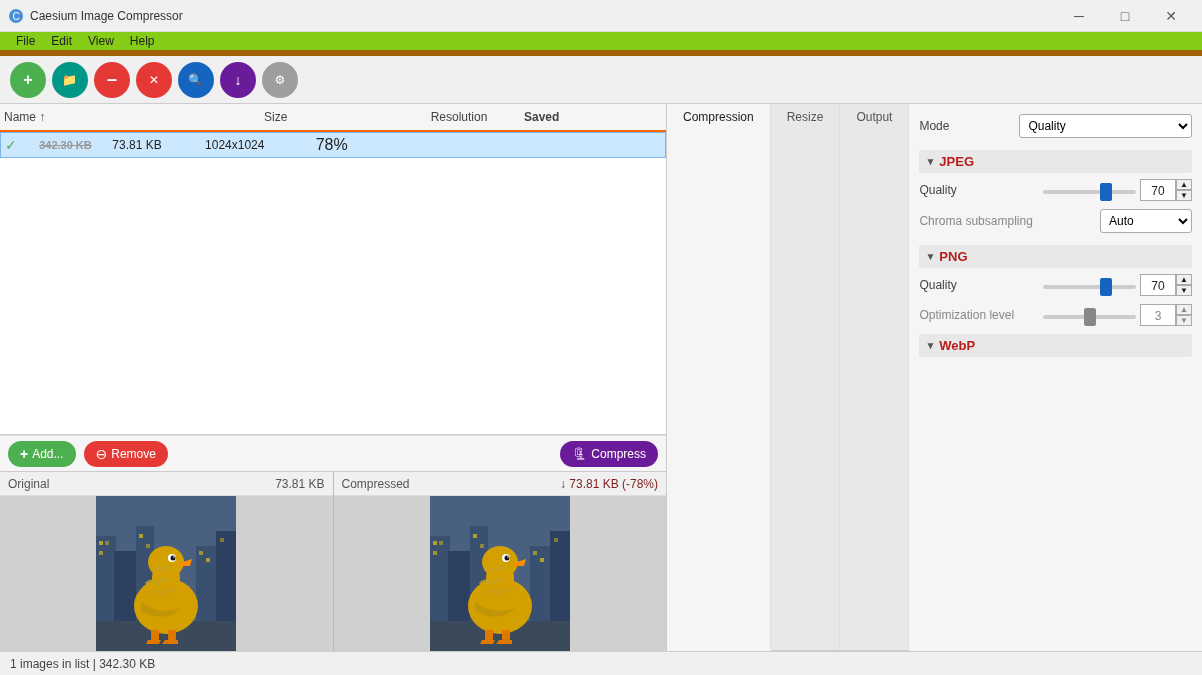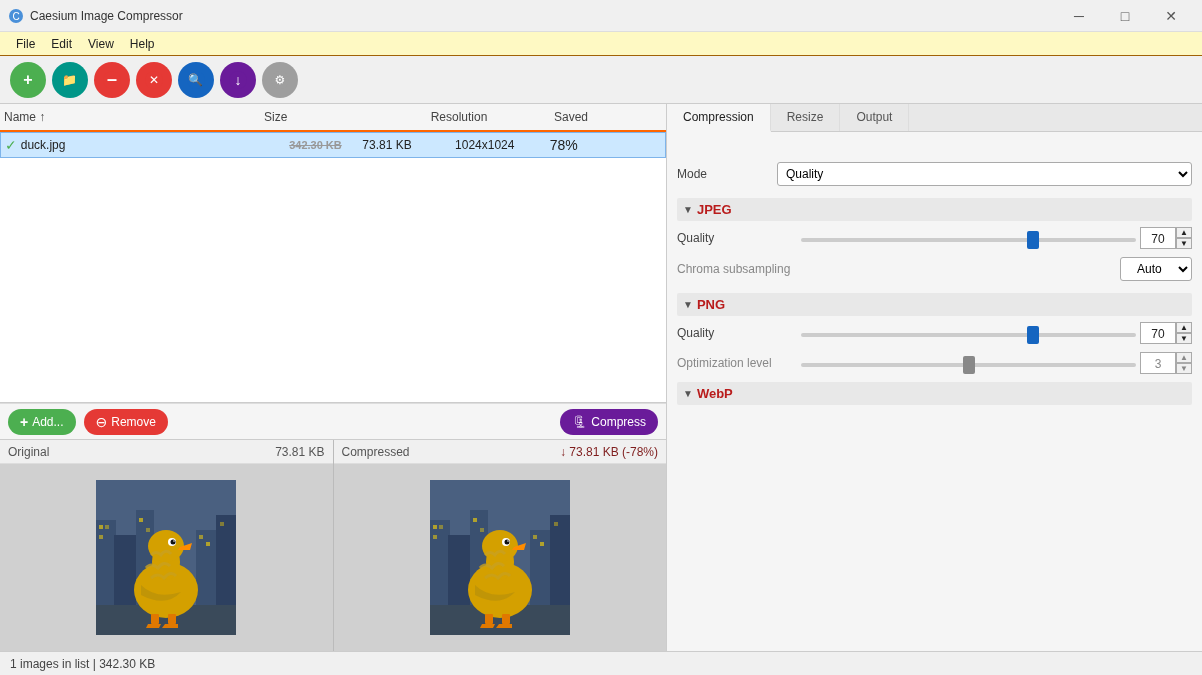--- a/index.html
+++ b/index.html
@@ -3,69 +3,69 @@
   <meta charset="utf-8">
   <style>
     * { box-sizing: border-box; margin: 0; padding: 0; }
     body { font-family: 'Segoe UI', Arial, sans-serif; font-size: 12px; background: #f0f0f0; color: #222; user-select: none; width: 1202px; height: 675px; overflow: hidden; }
 
     
     #titlebar { background: #f0f0f0; height: 32px; display: flex; align-items: center; padding: 0 8px; border-bottom: 1px solid #ddd; }
     .win-btn { width: 46px; height: 32px; border: none; background: transparent; cursor: pointer; font-size: 14px; display: flex; align-items: center; justify-content: center; color: #555; }
 
     
-    #menubar { background: #fef9c3; height: 24px; display: flex; align-items: center; padding: 0 8px; border-bottom: 1px solid #a16207; }
+    #menubar { background: #84cc16; height: 24px; display: flex; padding: 0 8px; border-bottom: 6px solid #a16207; }
     .menu-item { padding: 2px 8px; font-size: 12px; cursor: pointer; border-radius: 3px; }
 
     
     #toolbar { background: #f0f0f0; height: 48px; display: flex; align-items: center; padding: 0 10px; gap: 6px; border-bottom: 1px solid #ccc; }
     .tool-btn { width: 36px; height: 36px; border-radius: 50%; border: none; cursor: pointer; display: flex; align-items: center; justify-content: center; font-size: 18px; }
 
     
     #main { display: flex; height: calc(675px - 32px - 24px - 48px - 24px); }
 
     
     #left-panel { width: 667px; display: flex; flex-direction: column; border-right: 1px solid #ccc; }
 
     
     #file-list { flex: 1; background: white; border-bottom: 1px solid #ccc; overflow: hidden; }
     #file-list-header { display: flex; background: #f5f5f5; border-bottom: 2px solid #ff6600; height: 28px; align-items: center; padding: 0 4px; }
     .col-header { font-size: 12px; color: #444; cursor: pointer; }
     .col-name { flex: 0 0 260px; }
     .col-size { flex: 0 0 130px; text-align: left; padding-right: 8px; }
     .col-res { flex: 0 0 130px; text-align: center; }
-    .col-saved { flex: 0 0 80px; text-align: right; padding-right: 16px; }
+    .col-saved { flex: 0 0 80px; text-align: left; padding-right: 16px; font-weight: bold; }
 
     .file-row { display: flex; align-items: center; height: 26px; padding: 0 4px; background: #cce8ff; border: 1px solid #7eb4ea; }
     .file-row .check-icon { color: #4caf50; margin-right: 4px; font-size: 14px; }
     .file-row .file-name { flex: 0 0 250px; color: #222; font-size: 12px; }
     .file-row .file-size-orig { color: #999; text-decoration: line-through; margin-right: 4px; font-size: 11px; font-weight: bold; }
     .file-row .file-size-new { color: #222; font-size: 12px; flex: 0 0 70px; text-align: right; padding-right: 8px; }
     .file-row .file-res { flex: 0 0 130px; text-align: center; font-size: 12px; }
-    .file-row .file-saved { flex: 0 0 80px; text-align: left; padding-right: 16px; font-size: 14px; }
+    .file-row .file-saved { flex: 0 0 80px; text-align: center; padding-right: 16px; font-size: 16px; }
 
     
     #file-actions { height: 36px; background: #f5f5f5; border-top: 1px solid #ddd; display: flex; align-items: center; padding: 0 8px; gap: 8px; }
     .action-btn { height: 26px; padding: 0 12px; border: none; border-radius: 13px; cursor: pointer; font-size: 12px; display: flex; align-items: center; gap: 4px; }
     .add-btn { background: #4caf50; color: white; }
     .remove-btn { background: #e53935; color: white; }
     .compress-btn { background: #6a1b9a; color: white; margin-left: auto; }
 
     
-    #preview { height: 212px; background: #e8e8e8; display: flex; border-top: 1px solid #ccc; }
+    #preview { height: 180px; background: #e8e8e8; display: flex; border-top: 1px solid #ccc; }
     .preview-side { flex: 1; display: flex; flex-direction: column; }
     .preview-label-bar { display: flex; justify-content: space-between; align-items: center; padding: 2px 8px; background: #f0f0f0; border-bottom: 1px solid #ddd; height: 24px; }
     .preview-label { font-size: 12px; color: #555; }
     .preview-size { font-size: 12px; color: #555; }
     .preview-size-green { color: #7f1d1d; }
     .preview-img-area { flex: 1; display: flex; align-items: center; justify-content: center; background: #d0d0d0; overflow: hidden; }
     .preview-divider { width: 1px; background: #bbb; }
 
     
-    #right-panel { flex: 1; background: #f5f5f5; display: flex; flex-direction: column; overflow: hidden; gap: 20px; }
+    #right-panel { flex: 1; background: #f5f5f5; display: flex; flex-direction: row; overflow: hidden; }
 
     
     #tabs { display: flex; background: #e8e8e8; border-bottom: 1px solid #ccc; }
     .tab { padding: 6px 16px; font-size: 12px; cursor: pointer; border-right: 1px solid #ddd; color: #555; }
     .tab.active { background: #f5f5f5; color: #222; border-bottom: 2px solid #f5f5f5; margin-bottom: -1px; }
 
     
     #settings { flex: 1; overflow-y: auto; padding: 10px; }
 
     .setting-row { display: flex; align-items: center; margin-bottom: 10px; }
@@ -81,21 +81,21 @@
     .slider-row { display: flex; align-items: center; margin-bottom: 8px; }
     .slider-label { font-size: 12px; color: #444; width: 120px; }
     .slider-value-box { display: flex; align-items: center; }
     .slider-value { width: 36px; height: 22px; border: 1px solid #aaa; background: white; font-size: 12px; text-align: center; line-height: 22px; }
     .slider-arrows { display: flex; flex-direction: column; margin-left: 0; }
     .slider-arrow { width: 16px; height: 11px; border: 1px solid #aaa; background: #f0f0f0; display: flex; align-items: center; justify-content: center; font-size: 8px; cursor: pointer; }
 
     
     .chroma-row { display: flex; align-items: center; margin-bottom: 10px; justify-content: center; }
     .chroma-label { font-size: 12px; color: #888; width: 150px; }
-    .chroma-select { height: 24px; border: 1px solid #aaa; border-radius: 3px; background: white; font-size: 12px; padding: 0 12px; width: 72px; cursor: pointer; }
+    .chroma-select { height: 24px; border: 1px solid #aaa; border-radius: 3px; background: white; font-size: 12px; padding: 0 4px; width: 92px; cursor: pointer; }
 
     
     .opt-level-label { color: #888; }
 
     
     #statusbar { height: 24px; background: #f0f0f0; border-top: 1px solid #ccc; display: flex; align-items: center; padding: 0 10px; font-size: 12px; color: #444; }
 
     
     .webp-section { margin-top: 4px; }
 
@@ -191,21 +191,20 @@
         <div class="col-header col-res">
           <span>Resolution</span>
         </div>
         <div class="col-header col-saved">
           <span>Saved</span>
         </div>
       </div>
 
       <div class="file-row">
         <span class="check-icon">✓</span>
-        <span class="file-name">duck.jpg</span>
         <span class="file-size-orig" style="flex:0 0 75px;text-align:right;padding-right:4px;">342.30 KB</span>
         <span class="file-size-new">73.81 KB</span>
         <span class="file-res">1024x1024</span>
         <span class="file-saved">78%</span>
       </div>
     </div>
 
     <div id="file-actions">
       <button class="action-btn add-btn">
         <span style="font-size:14px;font-weight:bold;">+</span>

